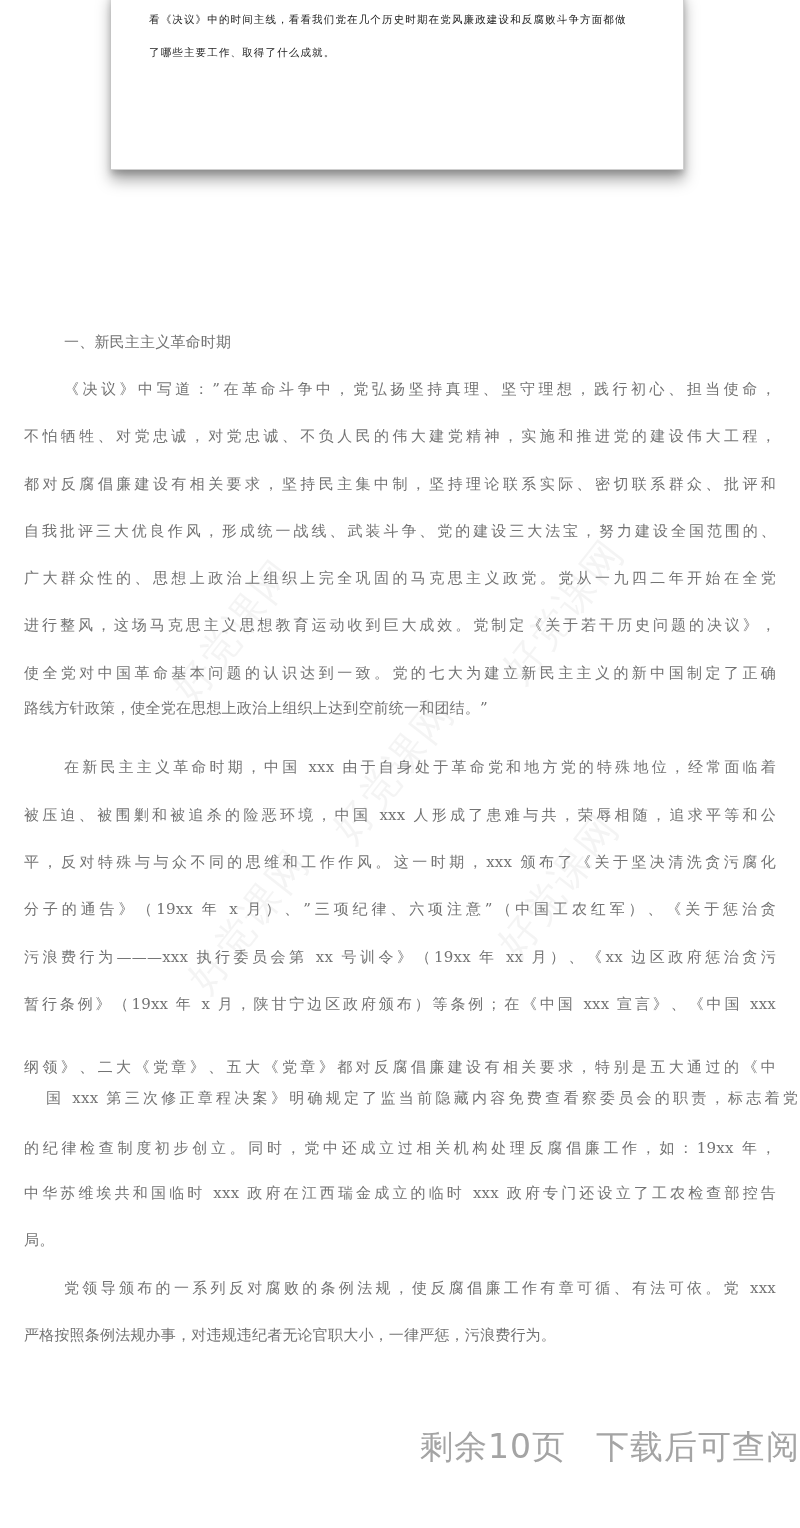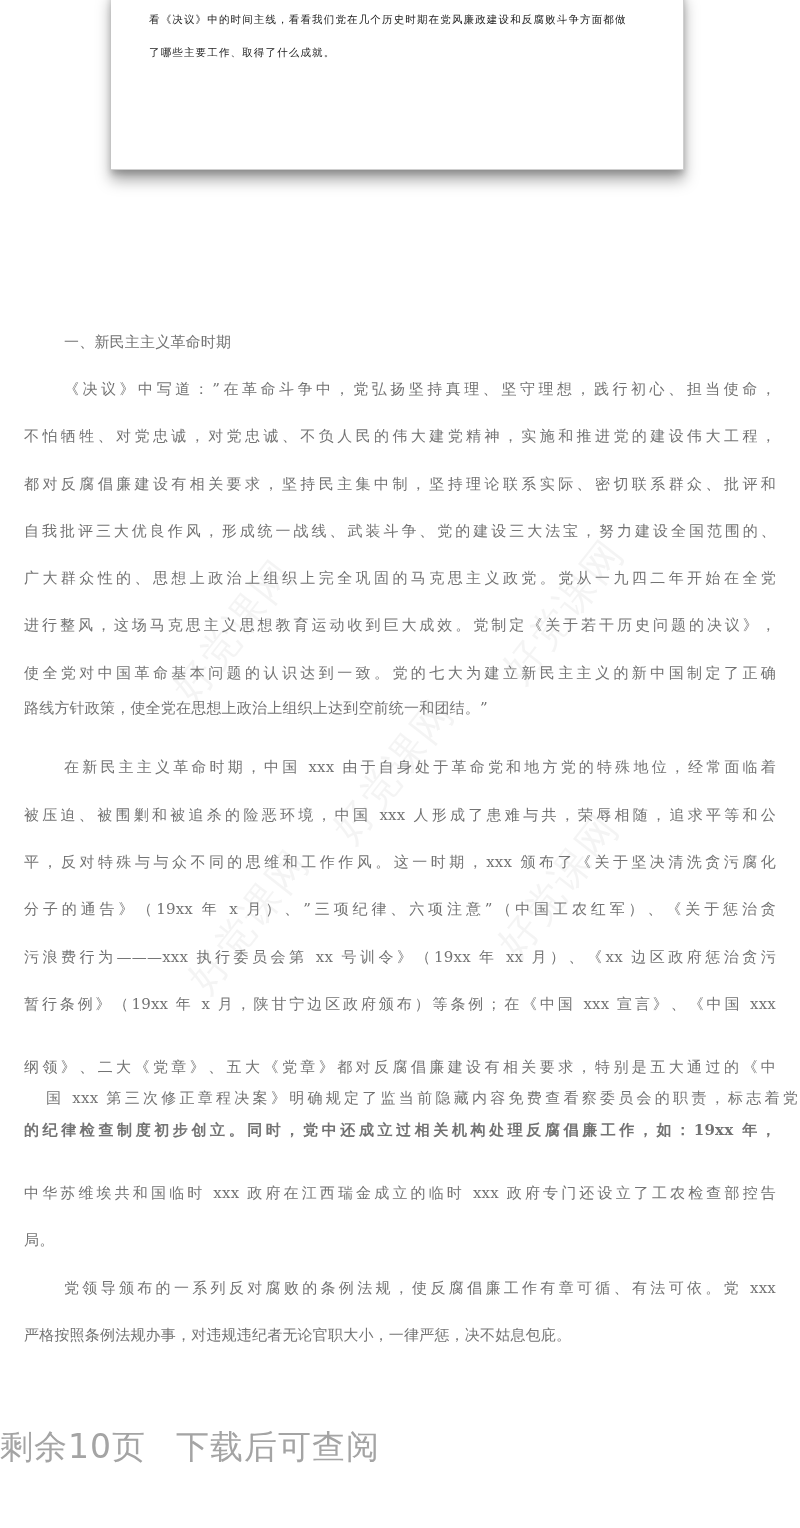--- a/index.html
+++ b/index.html
@@ -77,21 +77,21 @@
       pointer-events: none;
       letter-spacing: 2px;
     }
 
     
     .remaining-banner {
       position: absolute;
       left: 0;
       top: 1425px;
       width: 800px;
-      text-align: left;
+      text-align: right;
       font-family: "DejaVu Sans", "Liberation Sans", sans-serif;
       font-size: 33px;
       color: #a4a4a4;
       letter-spacing: 1px;
     }
     .remaining-banner .gap { display: inline-block; width: 30px; }
   </style>
 </head>
 <body>
 
@@ -119,23 +119,23 @@
   <div class="line" style="top:373px;">路线方针政策，使全党在思想上政治上组织上达到空前统一和团结。”</div>
 
   <div class="line indent justify" style="top:432px;">在新民主主义革命时期，中国 xxx 由于自身处于革命党和地方党的特殊地位，经常面临着</div>
   <div class="line justify" style="top:480px;">被压迫、被围剿和被追杀的险恶环境，中国 xxx 人形成了患难与共，荣辱相随，追求平等和公</div>
   <div class="line justify" style="top:527px;">平，反对特殊与与众不同的思维和工作作风。这一时期，xxx 颁布了《关于坚决清洗贪污腐化</div>
   <div class="line justify" style="top:574px;">分子的通告》（19xx 年 x 月）、”三项纪律、六项注意”（中国工农红军）、《关于惩治贪</div>
   <div class="line justify" style="top:622px;">污浪费行为———xxx 执行委员会第 xx 号训令》（19xx 年 xx 月）、《xx 边区政府惩治贪污</div>
   <div class="line justify" style="top:669px;">暂行条例》（19xx 年 x 月，陕甘宁边区政府颁布）等条例；在《中国 xxx 宣言》、《中国 xxx</div>
   <div class="line justify" style="top:732px;">纲领》、二大《党章》、五大《党章》都对反腐倡廉建设有相关要求，特别是五大通过的《中</div>
   <div class="line justify" style="top:763px;margin-left:22px;">国 xxx 第三次修正章程决案》明确规定了监当前隐藏内容免费查看察委员会的职责，标志着党</div>
-  <div class="line justify" style="top:795px;font-weight:bold;">的纪律检查制度初步创立。同时，党中还成立过相关机构处理反腐倡廉工作，如：19xx 年，</div>
+  <div class="line justify" style="top:813px;">的纪律检查制度初步创立。同时，党中还成立过相关机构处理反腐倡廉工作，如：19xx 年，</div>
   <div class="line justify" style="top:858px;">中华苏维埃共和国临时 xxx 政府在江西瑞金成立的临时 xxx 政府专门还设立了工农检查部控告</div>
   <div class="line" style="top:905px;">局。</div>
 
   <div class="line indent justify" style="top:953px;">党领导颁布的一系列反对腐败的条例法规，使反腐倡廉工作有章可循、有法可依。党 xxx</div>
-  <div class="line" style="top:1000px;">严格按照条例法规办事，对违规违纪者无论官职大小，一律严惩，决不姑息包庇。</div>
+  <div class="line" style="top:1000px;">严格按照条例法规办事，对违规违纪者无论官职大小，一律严惩，污浪费行为。</div>
 </div>
 
 <div class="remaining-banner">
   <span>剩余10页</span><span class="gap"></span><span>下载后可查阅</span>
 </div>
 
 </body></html>

